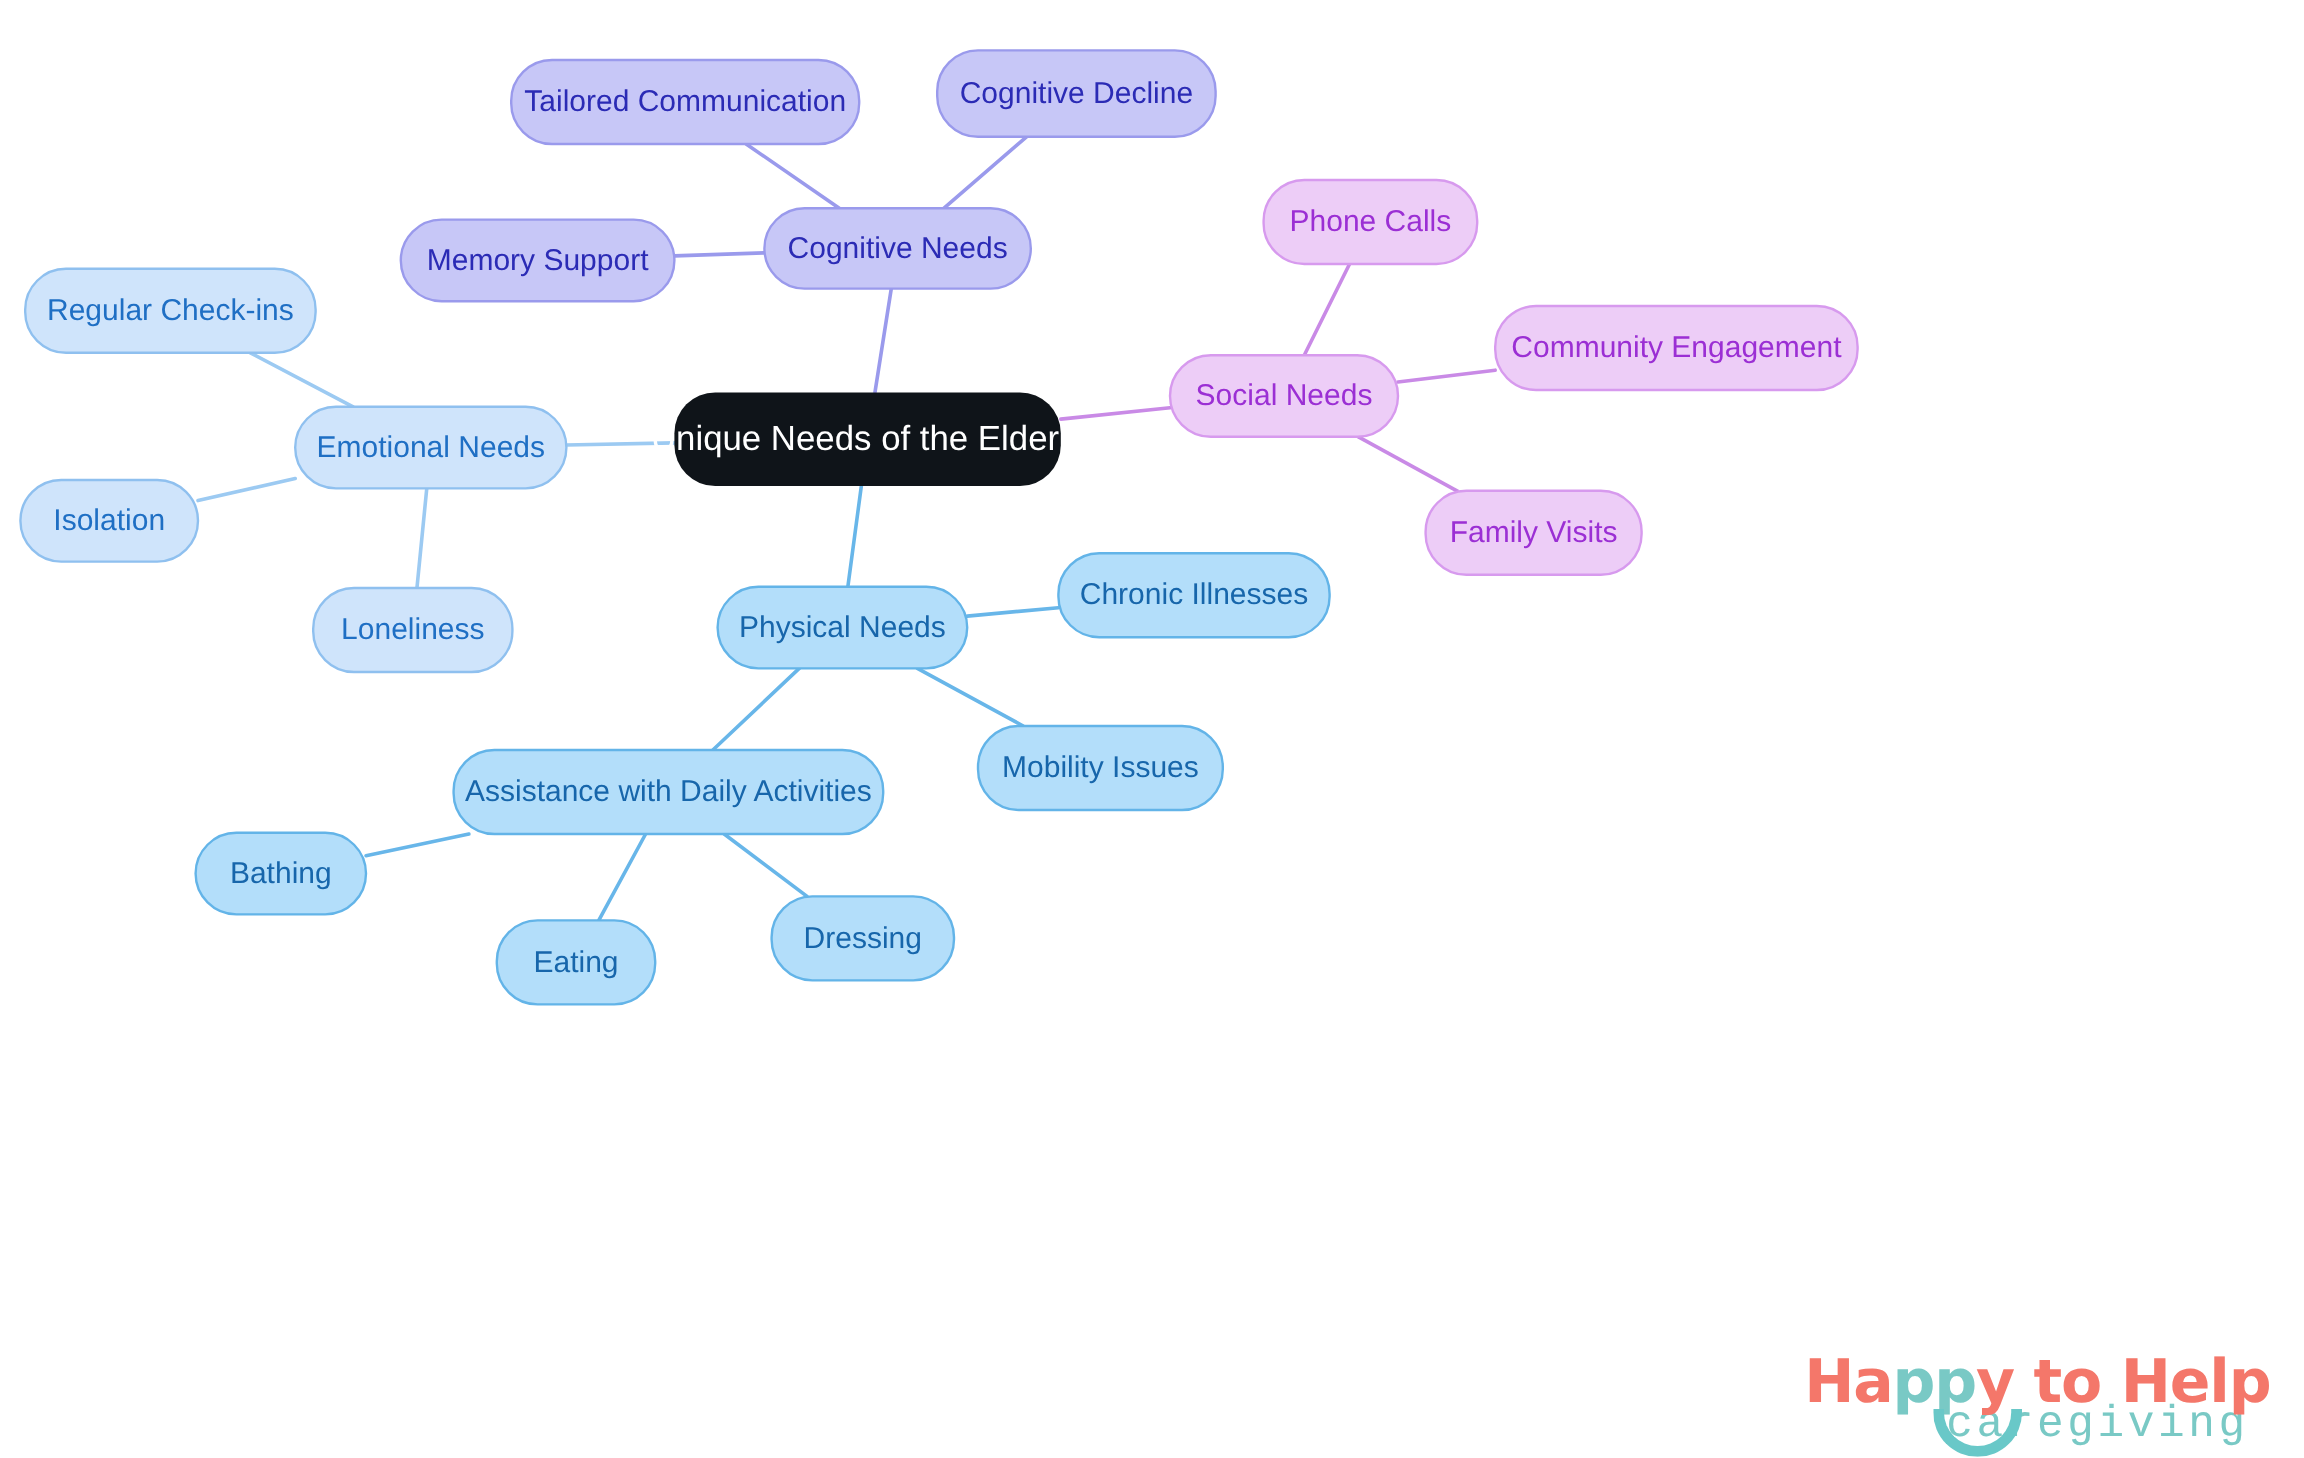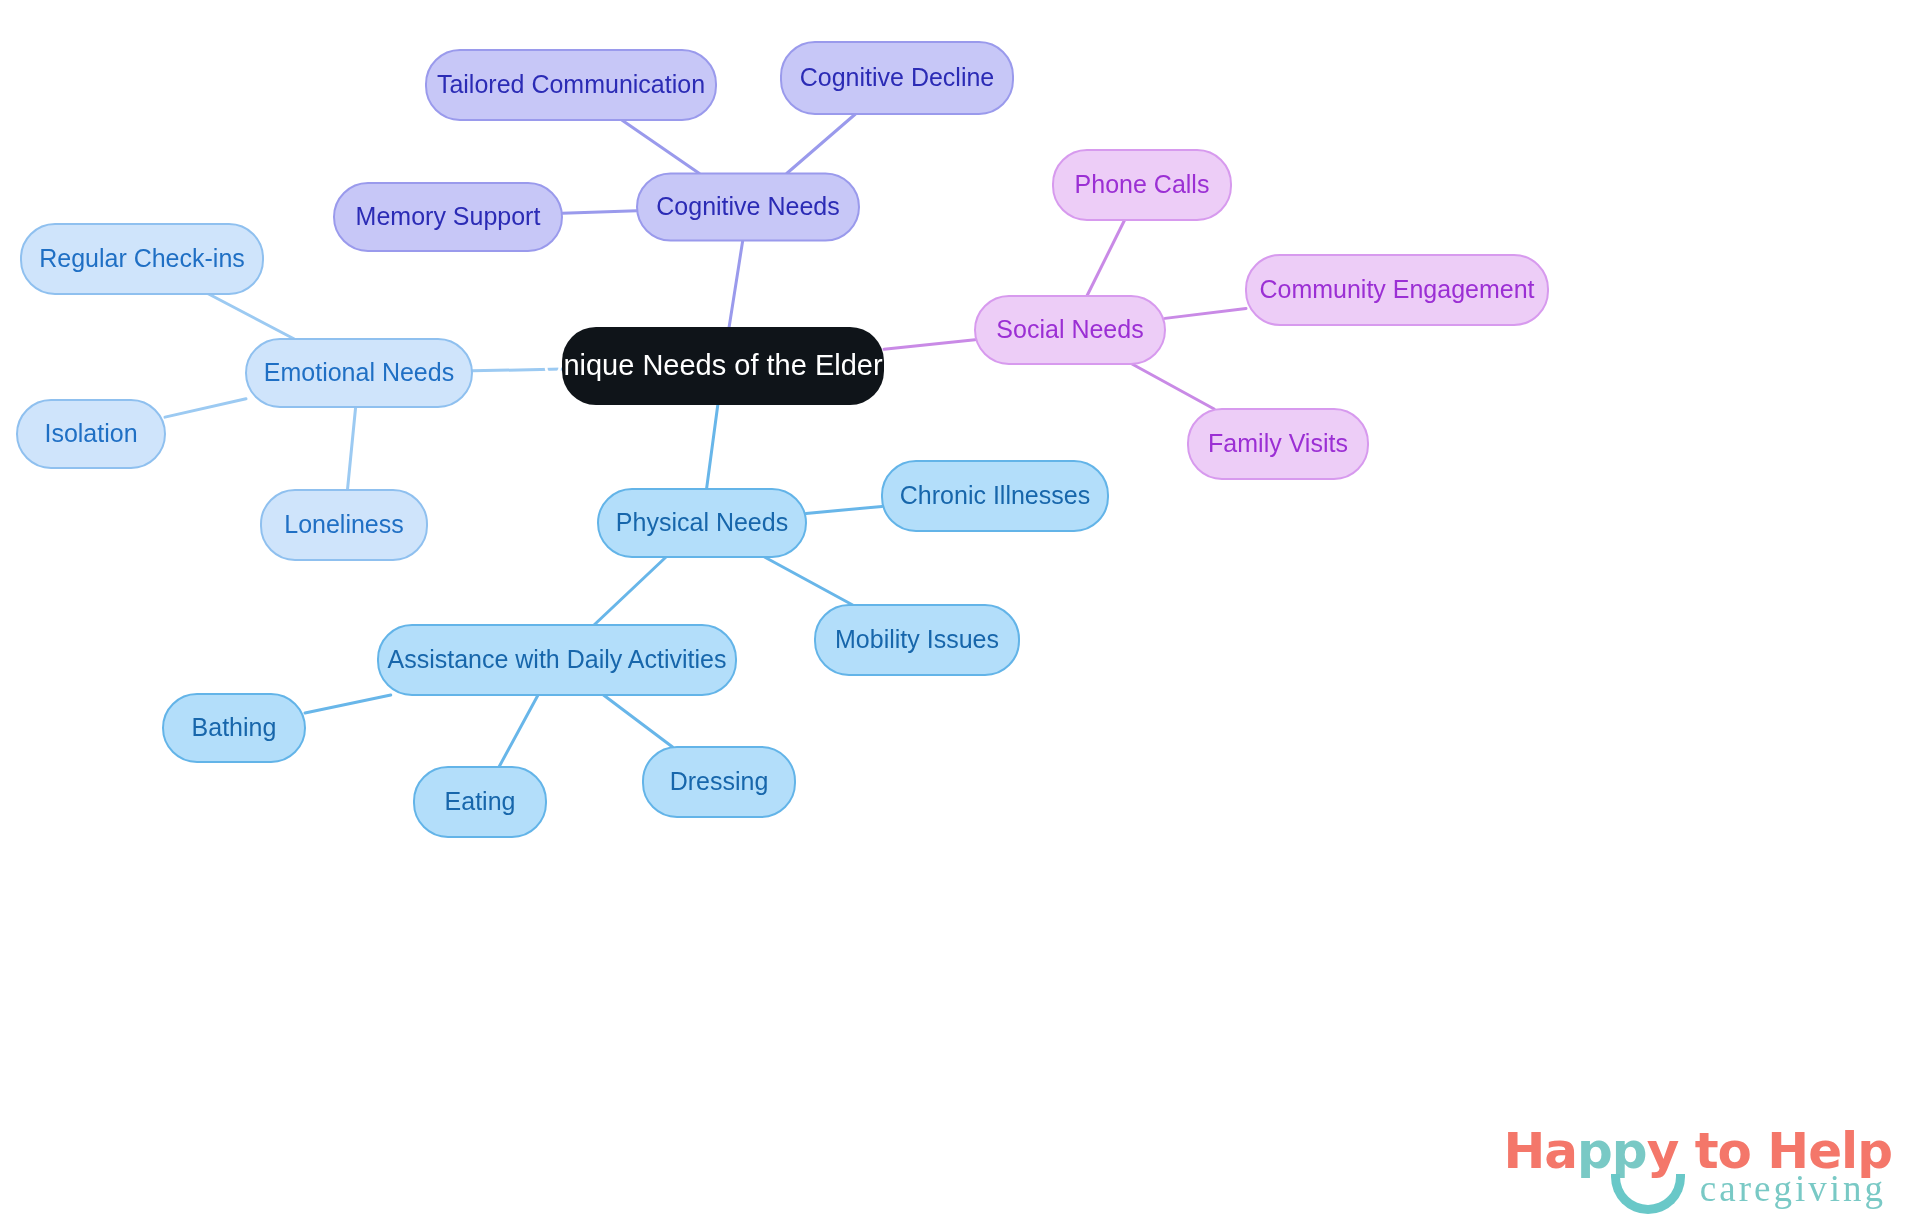--- a/index.html
+++ b/index.html
@@ -43,27 +43,27 @@
   }
   .logo-main {
     font-family: "DejaVu Sans", sans-serif;
     font-weight: 700;
     font-size: 50px;
     letter-spacing: -1px;
     position: relative;
     display: inline-block;
   }
   .logo-sub {
-    font-family: Liberation Serif, serif;
+    font-family: Liberation Mono, monospace;
     font-weight: 400;
     font-size: 37px;
     letter-spacing: 3px;
     display: block;
     margin-top: -6px;
-    margin-right: 6px;
+    margin-right: 18px;
   }
   .smile {
     position: absolute;
     left: 108px;
     top: 48px;
     width: 74px;
     height: 40px;
     border: 9px solid #69c8c8;
     border-top: none;
     border-radius: 0 0 42px 42px;

